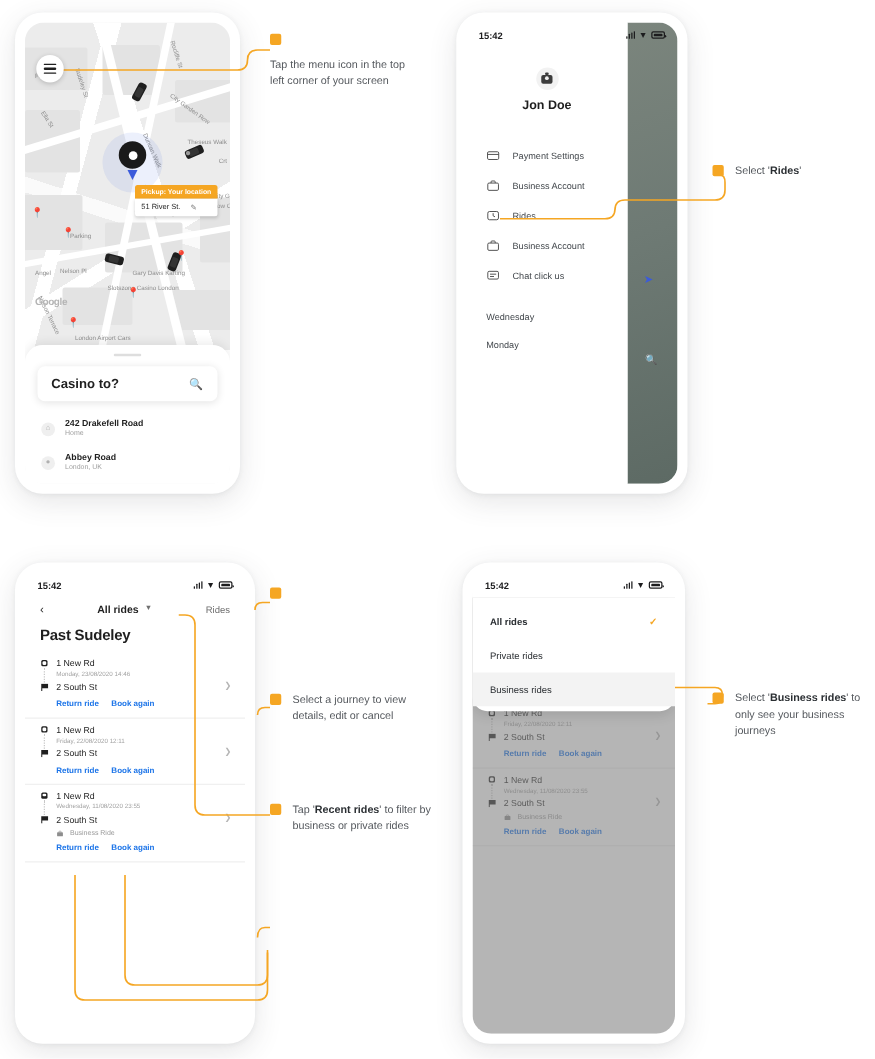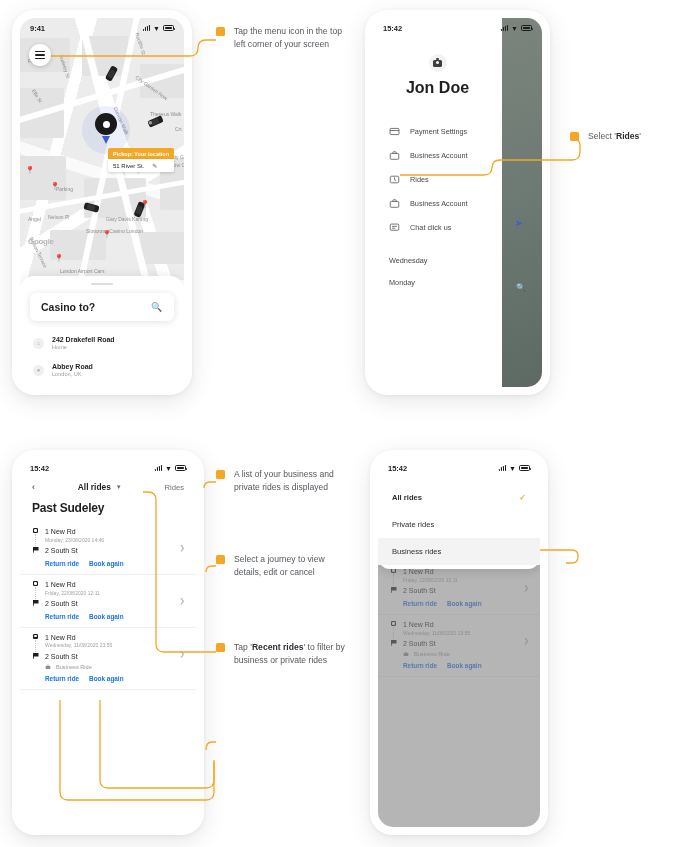--- a/index.html
+++ b/index.html
@@ -124,21 +124,21 @@
   .menu-map .mag2 { position:absolute; left:14px; top:265px; color:#2c3430; font-size:8px; }
   .menu-panel { position:absolute; left:0; top:0; bottom:0; width:100%; background:#fff; }
   .profile { text-align:center; padding-top:16px; }
   .avatar {
     width:18px;height:18px;border-radius:50%;background:#f2f2f2;margin:0 auto;
     display:flex;align-items:center;justify-content:center;
   }
   .avatar .cam { width:9px;height:7px;background:#3c3c3c;border-radius:1.6px;position:relative; }
   .avatar .cam::before{content:"";position:absolute;left:3px;top:1.6px;width:3px;height:3px;border-radius:50%;background:#f2f2f2;}
   .avatar .cam::after{content:"";position:absolute;left:3px;top:-1.2px;width:3px;height:1.4px;background:#3c3c3c;border-radius:1px;}
-  .pname { margin-top:7px; font-size:16px; font-weight:bold; color:#1f1f1f; }
+  .pname { margin-top:7px; font-size:10px; font-weight:bold; color:#1f1f1f; }
   .mlist { margin-top:22px; }
   .mitem { display:flex; align-items:center; gap:10px; padding:6.5px 16px; }
   .mitem .mi { width:11px;height:11px;flex:none;color:#4a4a4a; }
   .mitem .ml { font-size:7.3px; color:#43484d; }
   .mplain { padding:6.5px 16px; font-size:7.3px; color:#43484d; }
   .mlist-foot { margin-top:10px; }
 
   
   .nav3 { display:flex; align-items:center; justify-content:space-between; padding:4px 12px 0; }
   .nav3 .back { font-size:9px; color:#1f1f1f; }
@@ -237,35 +237,20 @@
         <span class="mpin" style="left:34px;top:236px;">📍</span>
         <span class="mpin" style="left:5px;top:148px;">📍</span>
 
         <div class="user-halo" style="left:62px;top:88px;"></div>
         <div class="user-dot" style="left:75px;top:95px;"></div>
         <div class="user-arrow" style="left:82px;top:118px;"></div>
 
         <span class="gwm">Google</span>
       </div>
 
-      <div class="statusbar">
-        <span>9:41</span>
-        <span class="right">
-          <span class="sig">
-              <i></i>
-              <i></i>
-              <i></i>
-              <i></i>
-            </span>
-          <span class="wifi">▼</span>
-          <span class="batt">
-              <i></i>
-            </span>
-        </span>
-      </div>
 
       <div class="hamburger">
           <i></i>
           <i></i>
           <i></i>
         </div>
 
       <div class="pickup-card">
         <div class="pickup-head">Pickup: Your location</div>
         <div class="pickup-body">
@@ -600,40 +585,43 @@
       <path d="M216 482 H210 Q204 482 204 488"></path>
       <path d="M143 492 H148 Q156 492 156 500 V644 Q156 652 164 652 H216"></path>
       <path d="M216 566 H212 Q206 566 206 572"></path>
       <path d="M216 742 H212 Q206 742 206 750"></path>
       <path d="M60 700 V792 Q60 800 68 800 H206 Q214 800 214 792 V760"></path>
       <path d="M100 700 V780 Q100 788 108 788 H206 Q214 788 214 780 V762"></path>
       <path d="M566 563 H572 Q578 563 578 557 V556 Q578 550 572 550 H500 Q492 550 492 556 V556 Q492 562 484 562 H455"></path>
     </g>
   </svg>
 
-  <div class="ann" style="left:216px; top:25px;">
+  <div class="ann" style="left:216px; top:25px;flex-direction:column;">
     <span class="bullet"></span>
     <span class="atext">Tap the menu icon in the top left corner of your screen</span>
   </div>
 
   <div class="ann" style="left:570px; top:130px;">
     <span class="bullet"></span>
     <span class="atext"><span>Select '</span><b>Rides</b><span>'</span></span>
   </div>
 
   <div class="ann" style="left:216px; top:468px;">
     <span class="bullet"></span>
-    <span class="atext">A list of your business and private rides is displayed</span>
   </div>
 
   <div class="ann" style="left:216px; top:641px;">
     <span class="bullet"></span>
     <span class="atext"><span>Tap '</span><b>Recent rides</b><span>' to filter by business or private rides</span></span>
   </div>
 
   <div class="ann" style="left:216px; top:553px;">
     <span class="bullet"></span>
     <span class="atext">Select a journey to view details, edit or cancel</span>
   </div>
 
 
+  <div class="ann" style="left:570px; top:552px;">
+    <span class="bullet"></span>
+    <span class="atext"><span>Select '</span><b>Business rides</b><span>' to only see your business journeys</span></span>
+  </div>
 
 </div>
 
 </body></html>

